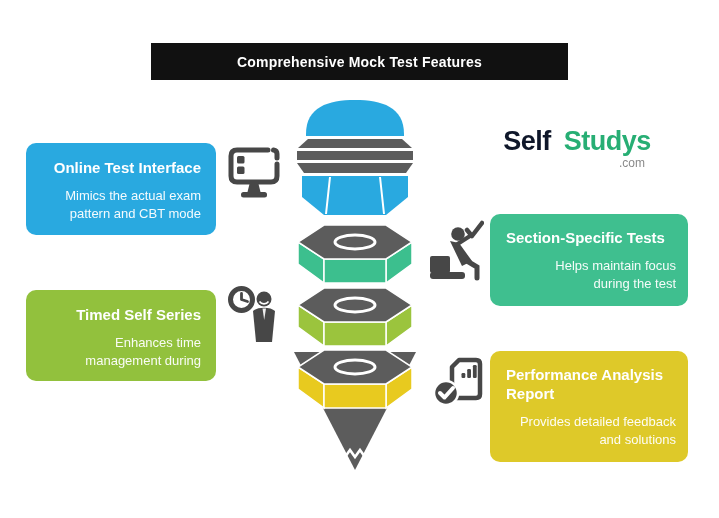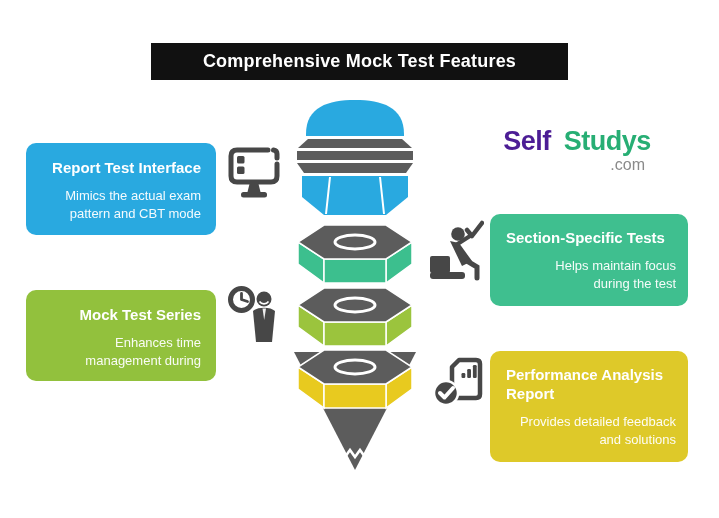--- a/index.html
+++ b/index.html
@@ -3,27 +3,27 @@
 <meta charset="utf-8">
 <style>
   html,body{margin:0;padding:0;background:#fff;}
   .canvas{
     position:relative;width:719px;height:518px;background:#ffffff;overflow:hidden;
     font-family:"Liberation Sans", sans-serif;
   }
   .title-bar{
     position:absolute;left:151px;top:43px;width:417px;height:37px;
     background:#111111;color:#ffffff;display:flex;align-items:center;justify-content:center;
-    font-size:18px;font-weight:700;letter-spacing:.2px;
+    font-size:14px;font-weight:700;letter-spacing:.2px;
   }
   .logo{position:absolute;left:503px;top:128px;width:148px;text-align:center;}
   .logo-main{font-size:27px;font-weight:700;letter-spacing:-.5px;line-height:1;}
-  .logo-self{color:#4c1d95;}
+  .logo-self{color:#0f172a;}
   .logo-studys{color:#27AE74;margin-left:13px;}
-  .logo-com{text-align:right;padding-right:6px;font-size:16px;color:#8a8a8a;margin-top:1px;}
+  .logo-com{text-align:right;padding-right:6px;font-size:12px;color:#8a8a8a;margin-top:1px;}
   .card{position:absolute;border-radius:10px;color:#ffffff;box-sizing:border-box;}
   .card-title{font-size:15px;font-weight:700;line-height:1.25;margin:0 0 9px 0;white-space:pre-line;}
   .card-desc{font-size:13px;line-height:1.4;color:rgba(255,255,255,.95);white-space:pre-line;margin:0;text-align:right;}
   .card-left{left:26px;width:190px;text-align:right;padding:16px 15px 0 12px;}
   .card-right{left:490px;width:198px;text-align:left;padding:15px 12px 0 16px;}
   .card-online{top:143px;height:92px;}
   .card-timed{top:290px;height:91px;}
   .card-section{top:214px;height:92px;}
   .card-perf{top:351px;height:111px;}
   .icon{position:absolute;}
@@ -35,27 +35,27 @@
 <div class="canvas">
 
   <div class="title-bar">Comprehensive Mock Test Features</div>
 
   <div class="logo">
     <div class="logo-main"><span class="logo-self">Self</span><span class="logo-studys">Studys</span></div>
     <div class="logo-com">.com</div>
   </div>
 
   <div class="card card-left card-online" style="background: rgb(41, 169, 224);">
-    <p class="card-title">Report Test Interface</p>
+    <p class="card-title">Online Test Interface</p>
     <p class="card-desc">Mimics the actual exam
 pattern and CBT mode</p>
   </div>
 
   <div class="card card-left card-timed" style="background: rgb(146, 193, 61);">
-    <p class="card-title">Mock Test Series</p>
+    <p class="card-title">Timed Self Series</p>
     <p class="card-desc">Enhances time
 management during</p>
   </div>
 
   <div class="card card-right card-section" style="background: rgb(63, 191, 143);">
     <p class="card-title">Section-Specific Tests</p>
     <p class="card-desc">Helps maintain focus
 during the test</p>
   </div>
 

